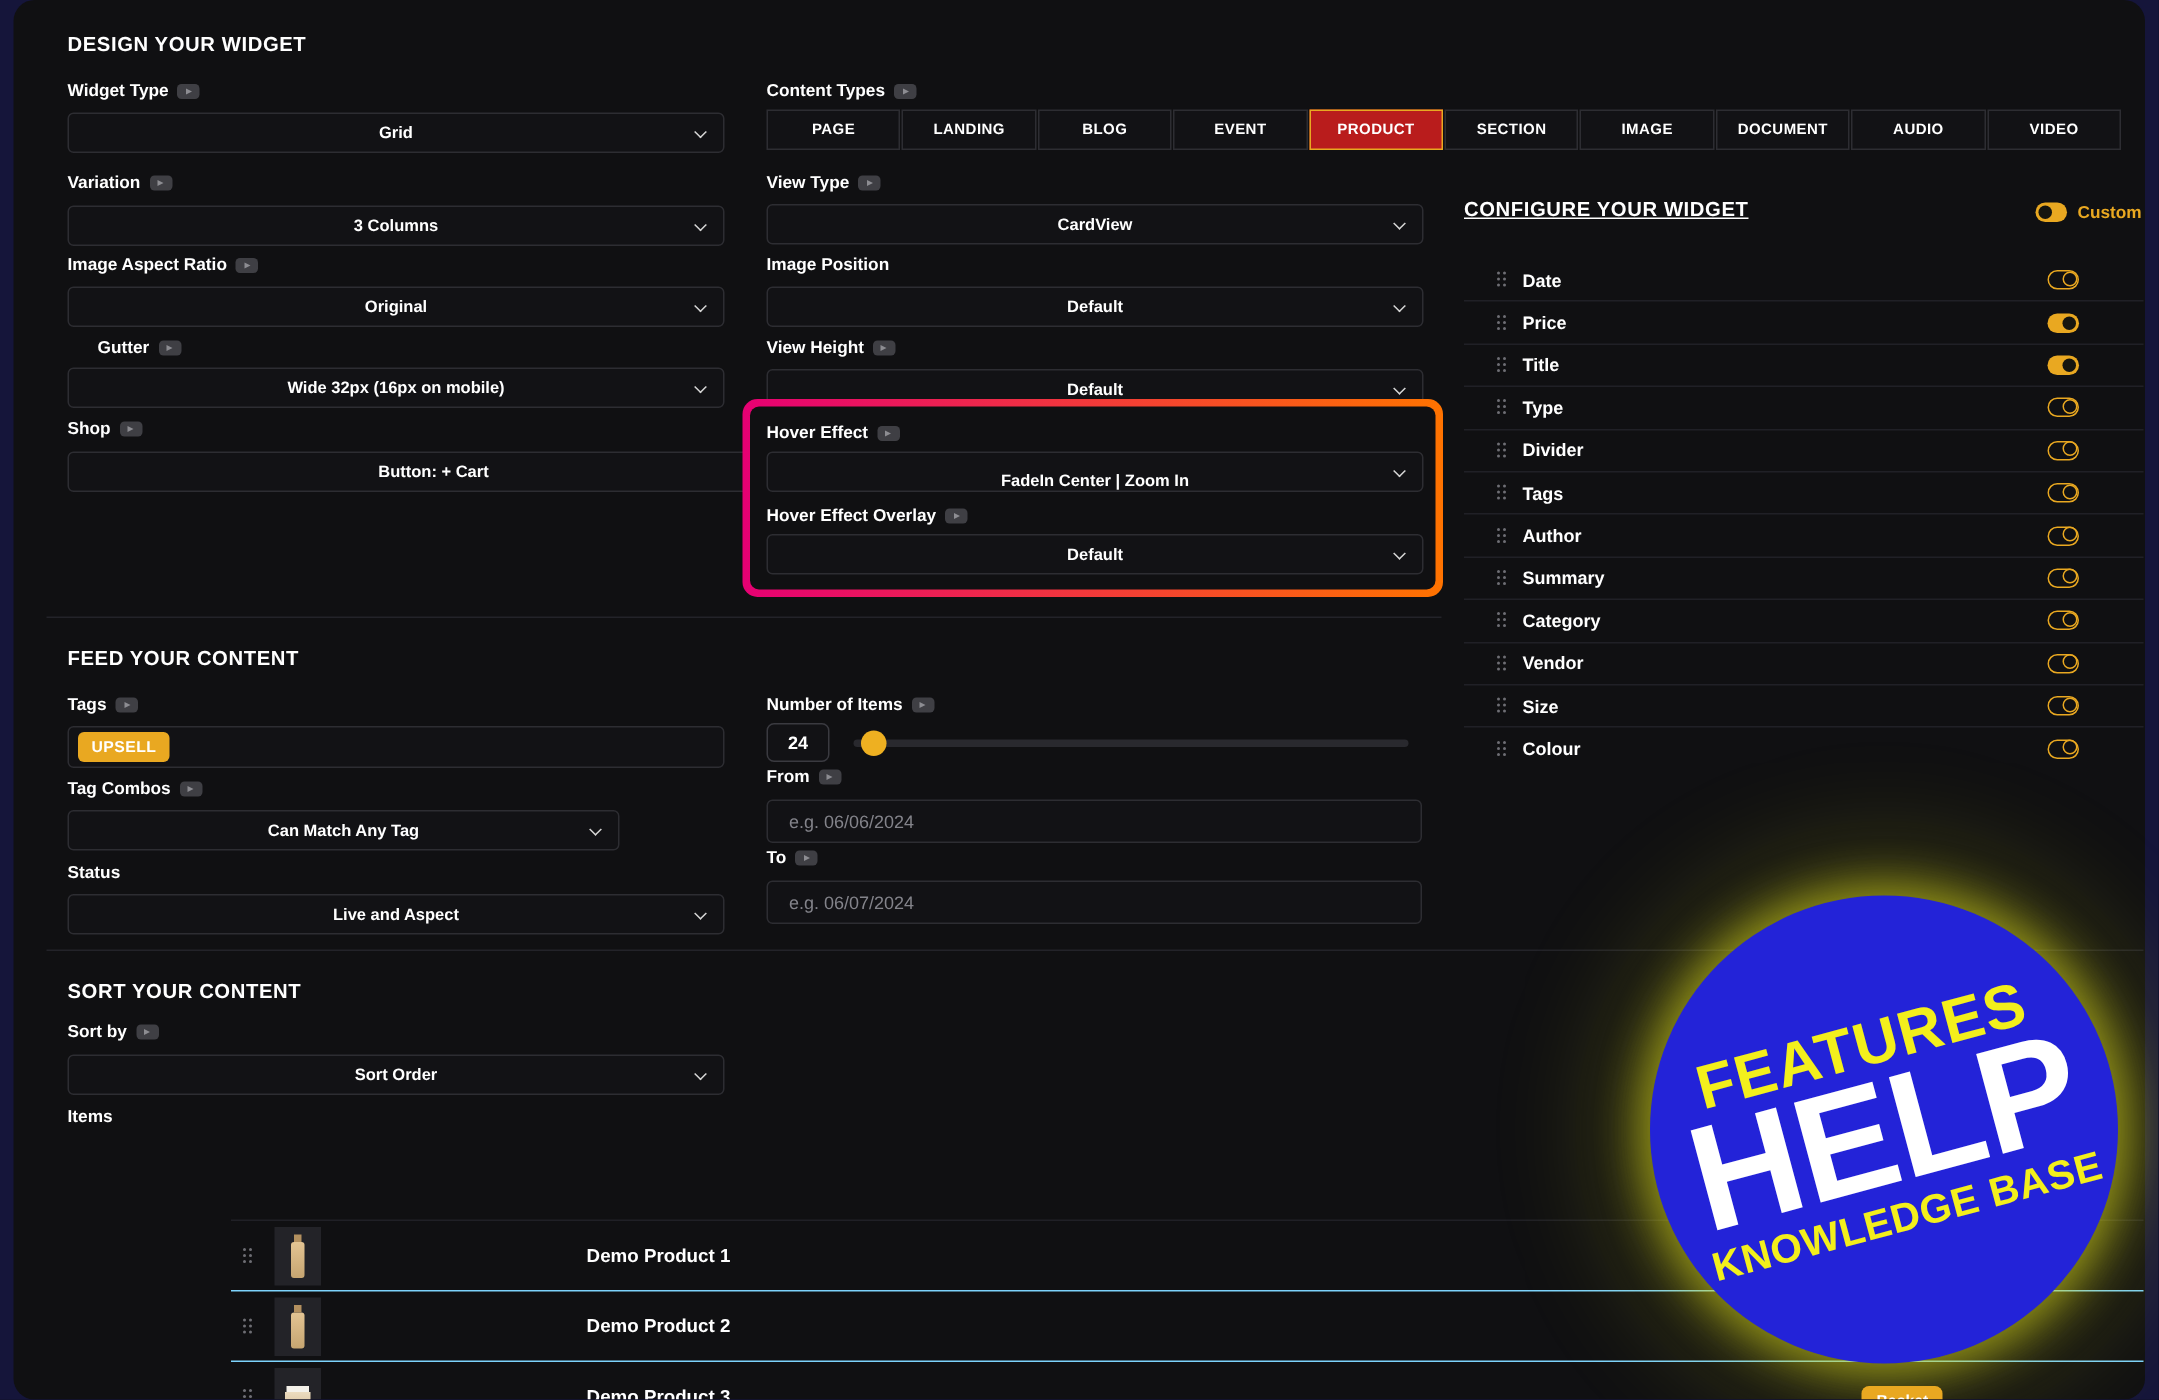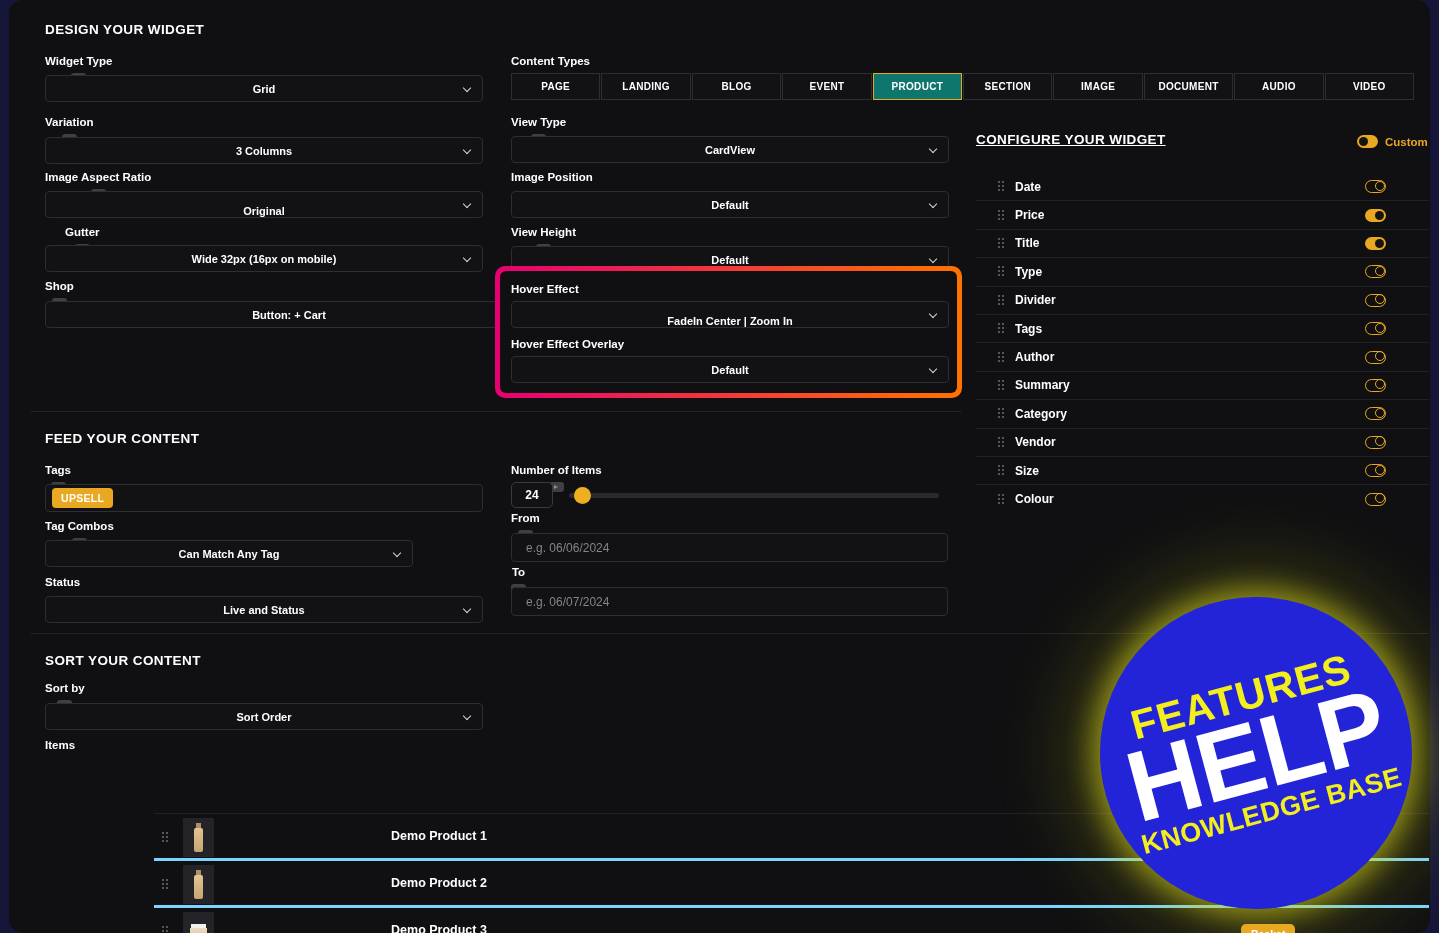--- a/index.html
+++ b/index.html
@@ -5,36 +5,36 @@
   * { margin:0; padding:0; box-sizing:border-box; }
   html,body { background:#15153a; }
   .page { position:relative; width:1439px; height:933px; background:#15153a;
           overflow:hidden; font-family:"Liberation Sans", sans-serif; }
   .panel { position:absolute; left:9px; top:0; width:1421px; height:933px;
            background:#101012; border-radius:14px; }
 
   .sec-title { position:absolute; color:#fff; font-weight:bold; font-size:13.5px; letter-spacing:.4px; }
 
   .flabel { position:absolute; color:#fff; font-weight:bold; font-size:11.5px;
-            display:flex; align-items:center; gap:6px; white-space:nowrap;flex-direction:column; }
+            display:flex; align-items:center; gap:6px; white-space:nowrap; }
   .vid-icon { width:15px; height:10px; background:#3f3f44; border-radius:3px;
               display:inline-flex; align-items:center; justify-content:center; flex:0 0 auto; }
   .vid-icon::before { content:""; border-left:4px solid #8d8d92;
               border-top:2.6px solid transparent; border-bottom:2.6px solid transparent; }
 
   .select { position:absolute; height:27px; background:#121215; border:1px solid #2d2d32;
             border-radius:4px; color:#fff; font-weight:bold; font-size:11px;
             display:flex; align-items:center; justify-content:center; cursor:pointer; }
   .select .chev { position:absolute; right:12px; top:9px; width:6px; height:6px;
             border-right:1.6px solid #d8d8d8; border-bottom:1.6px solid #d8d8d8; transform:rotate(45deg); }
 
   .tabs { position:absolute; left:502px; top:73px; width:903px; height:27px; display:flex; gap:1px; }
   .tab { flex:1; background:#121215; border:1px solid #2d2d32; color:#fff; font-weight:bold;
          font-size:10px; letter-spacing:.3px; display:flex; align-items:center; justify-content:center; cursor:pointer; }
-  .tab.active { background:#0f766e; border-color:#e9a821; }
+  .tab.active { background:#b91c1c; border-color:#e9a821; }
 
   .hl { position:absolute; left:486px; top:266px; width:467px; height:132px;
         background:linear-gradient(90deg,#e60073,#ff7300); border-radius:10px; padding:5px; z-index:2; }
   .hl-inner { position:relative; width:100%; height:100%; background:#101012; border-radius:6px; }
   .hl .flabel { position:absolute; }
   .hl .select { position:absolute; }
 
   .divline { position:absolute; height:1px; background:#232329; }
 
   .cfg-list { position:absolute; left:967px; top:173px; width:453px; }
@@ -71,21 +71,21 @@
             background:#29292e; border-radius:3px; cursor:pointer; }
   .slider-knob { position:absolute; left:565px; top:487px; width:17px; height:17px;
             background:#eeb021; border-radius:50%; cursor:grab; }
 
   .dinput { position:absolute; left:502px; width:437px; height:29px; background:#121215;
             border:1px solid #2d2d32; border-radius:4px; color:#9a9aa0; font-size:12px;
             padding-left:14px; font-family:"Liberation Sans", sans-serif; outline:none; }
   .dinput::placeholder { color:#83838a; }
 
   .items-table { position:absolute; left:145px; top:813px; width:1275px; border-top:1px solid #202026; }
-  .item-row { position:relative; height:47px; border-bottom:3px solid #7dd3fc;
+  .item-row { position:relative; height:47px; border-bottom:1px solid #7dd3fc;
               display:flex; align-items:center; }
   .item-row .handle { position:absolute; left:8px; top:18px; }
   .thumb { position:absolute; left:29px; top:4px; width:31px; height:39px; background:#232328;
            display:flex; align-items:flex-end; justify-content:center; }
   .bottle { width:9px; height:24px; background:linear-gradient(180deg,#e3c493,#c6a571);
             border-radius:2px; margin-bottom:5px; position:relative; }
   .bottle::before { content:""; position:absolute; top:-5px; left:2px; width:5px; height:5px; background:#b3905f; }
   .tube { width:17px; height:20px; background:linear-gradient(180deg,#ecdcc0,#cdb astuff); 
           background:linear-gradient(180deg,#ecdcc0,#c9ac7e); margin-bottom:3px; position:relative; }
   .tube::before { content:""; position:absolute; top:-4px; left:1px; width:15px; height:4px; background:#f4f1ea; }
@@ -127,21 +127,21 @@
     </div>
     <div class="select" style="left:36px; top:137px; width:438px;">
       <span>3 Columns</span>
       <span class="chev"></span>
     </div>
 
     <div class="flabel" style="left:36px; top:171px;">
       <span>Image Aspect Ratio</span>
       <span class="vid-icon"></span>
     </div>
-    <div class="select" style="left:36px; top:191px; width:438px;align-items:flex-end;">
+    <div class="select" style="left:36px; top:191px; width:438px;">
       <span>Original</span>
       <span class="chev"></span>
     </div>
 
     <div class="flabel" style="left:36px; top:226px;margin-left:20px;">
       <span>Gutter</span>
       <span class="vid-icon"></span>
     </div>
     <div class="select" style="left:36px; top:245px; width:438px;">
       <span>Wide 32px (16px on mobile)</span>
@@ -307,21 +307,21 @@
     </div>
     <div class="select" style="left:36px; top:540px; width:368px;">
       <span>Can Match Any Tag</span>
       <span class="chev"></span>
     </div>
 
     <div class="flabel" style="left:36px; top:576px;">
       <span>Status</span>
     </div>
     <div class="select" style="left:36px; top:596px; width:438px;">
-      <span>Live and Status</span>
+      <span>Live and Aspect</span>
       <span class="chev"></span>
     </div>
 
     <div class="flabel" style="left:502px; top:464px;">
       <span>Number of Items</span>
       <span class="vid-icon"></span>
     </div>
     <div class="numbox">24</div>
     <div class="slider-track"></div>
     <div class="slider-knob"></div>

